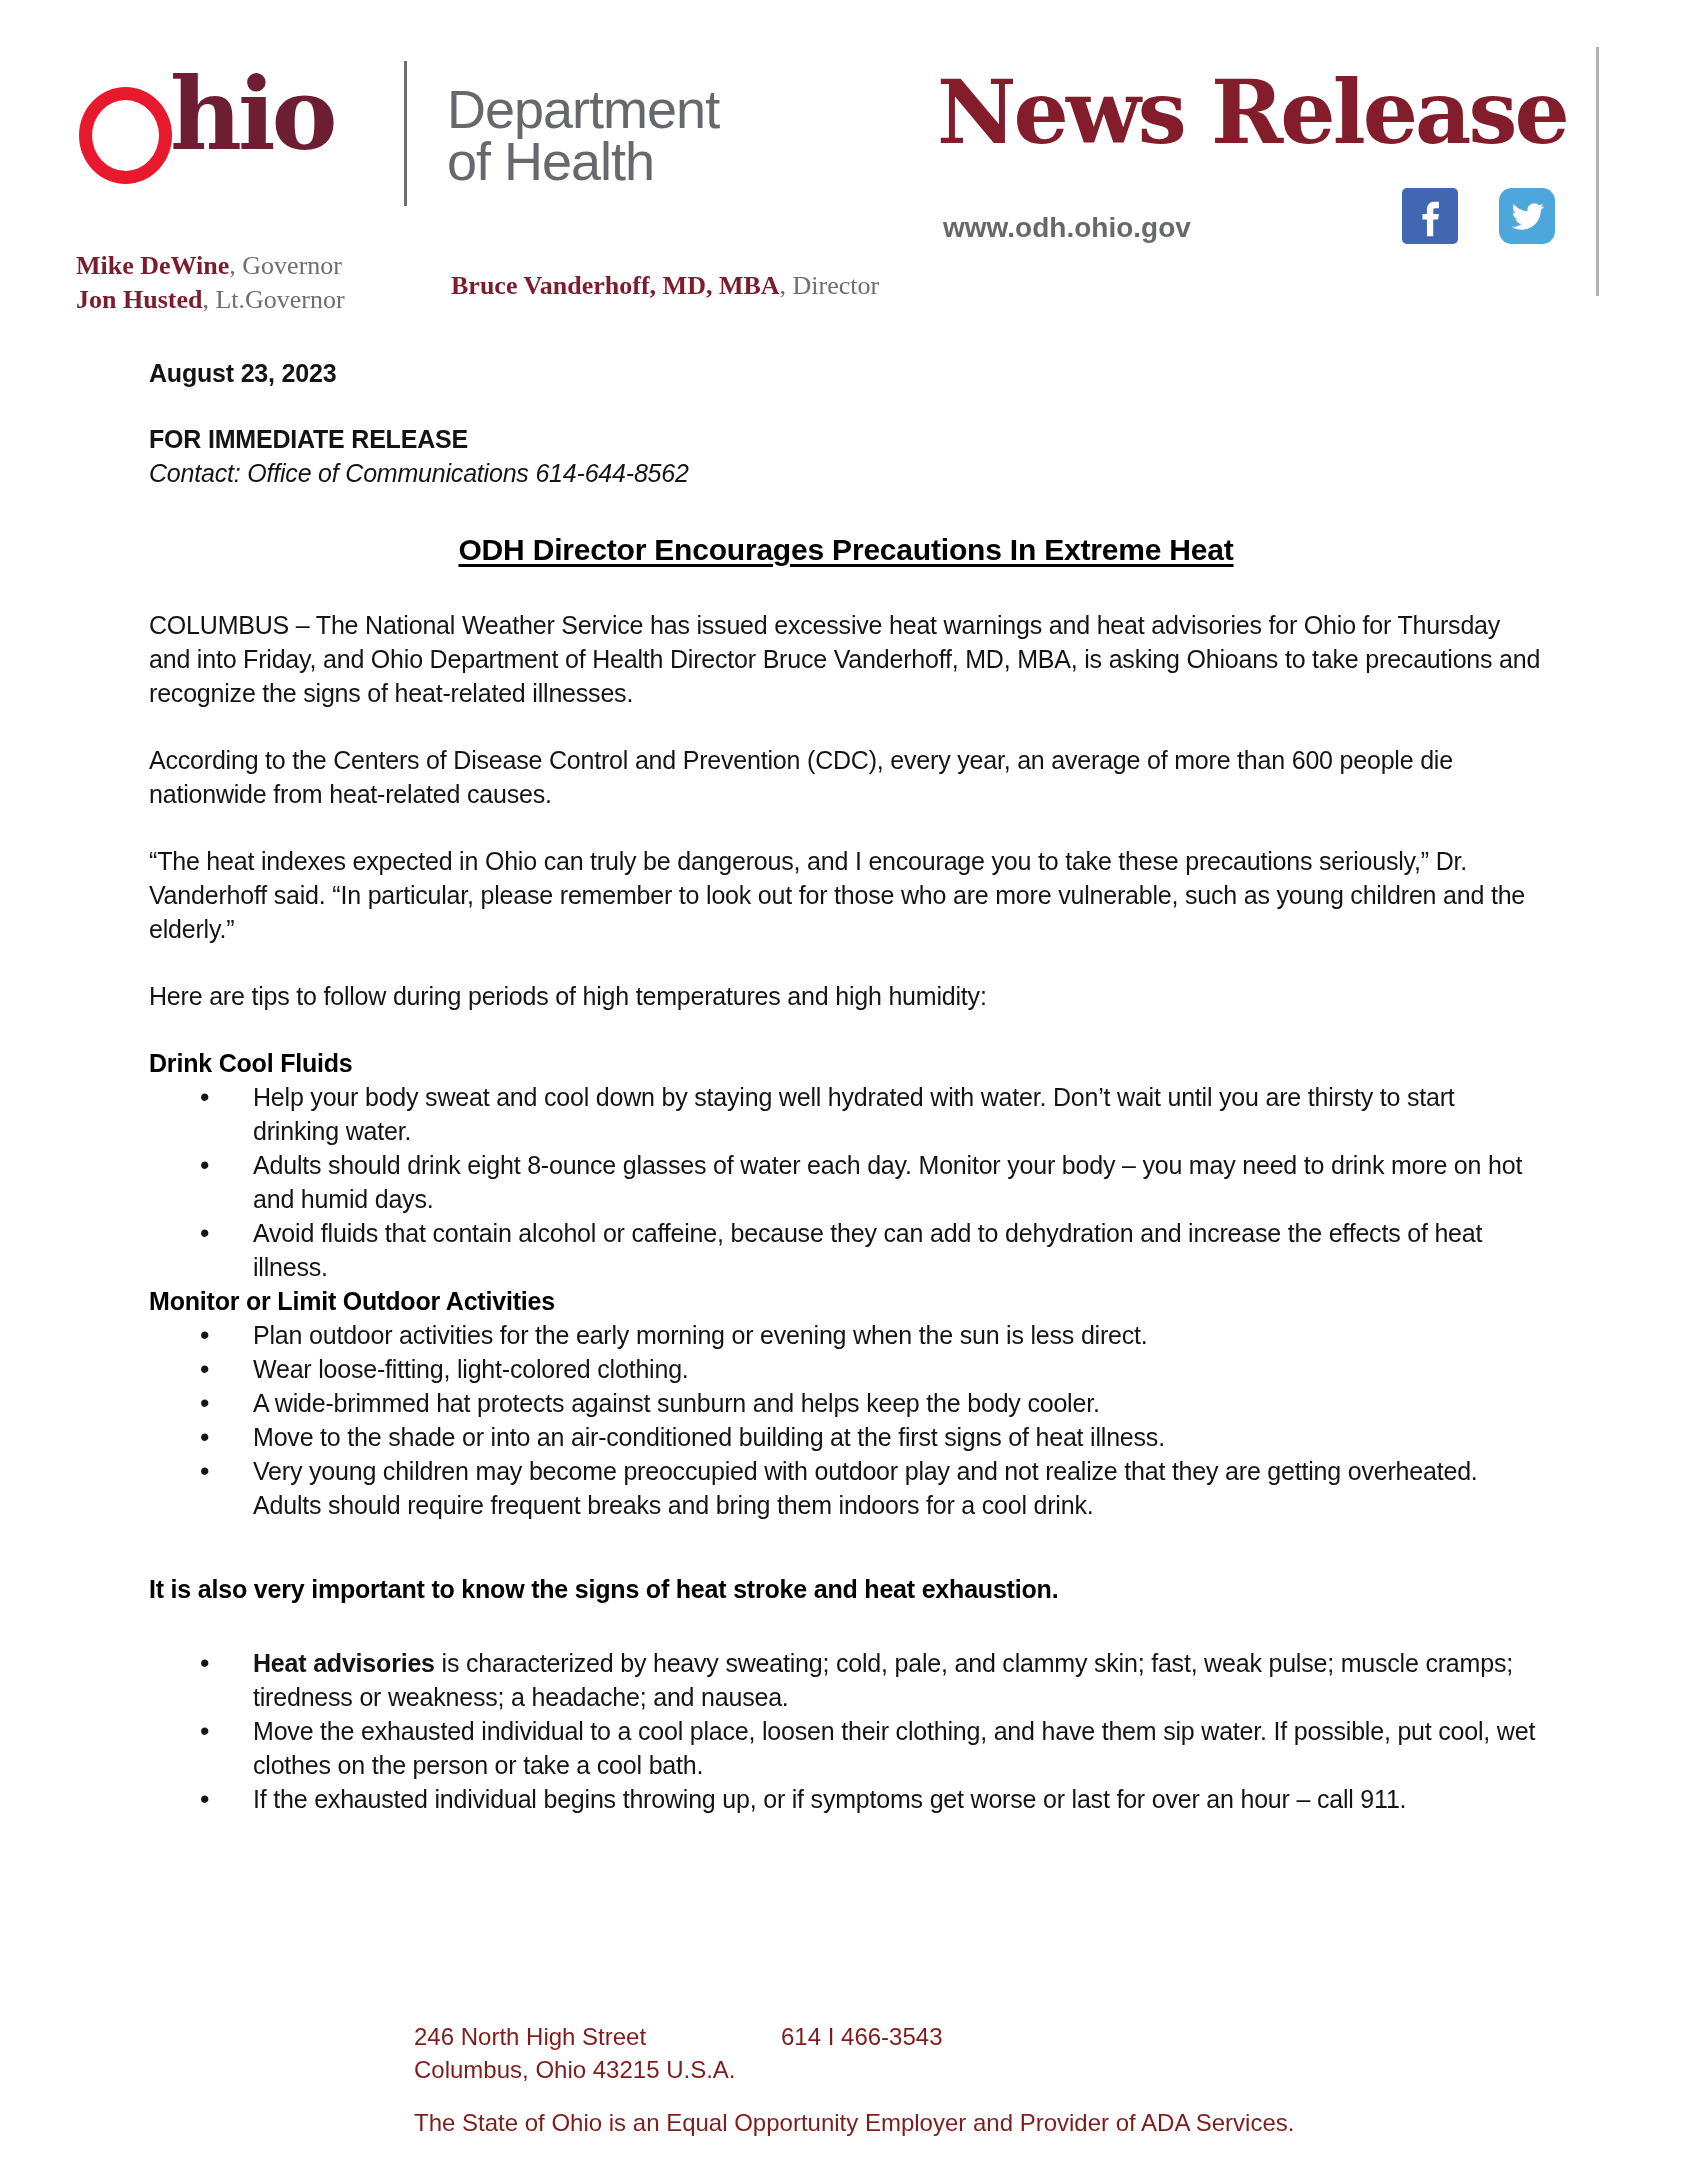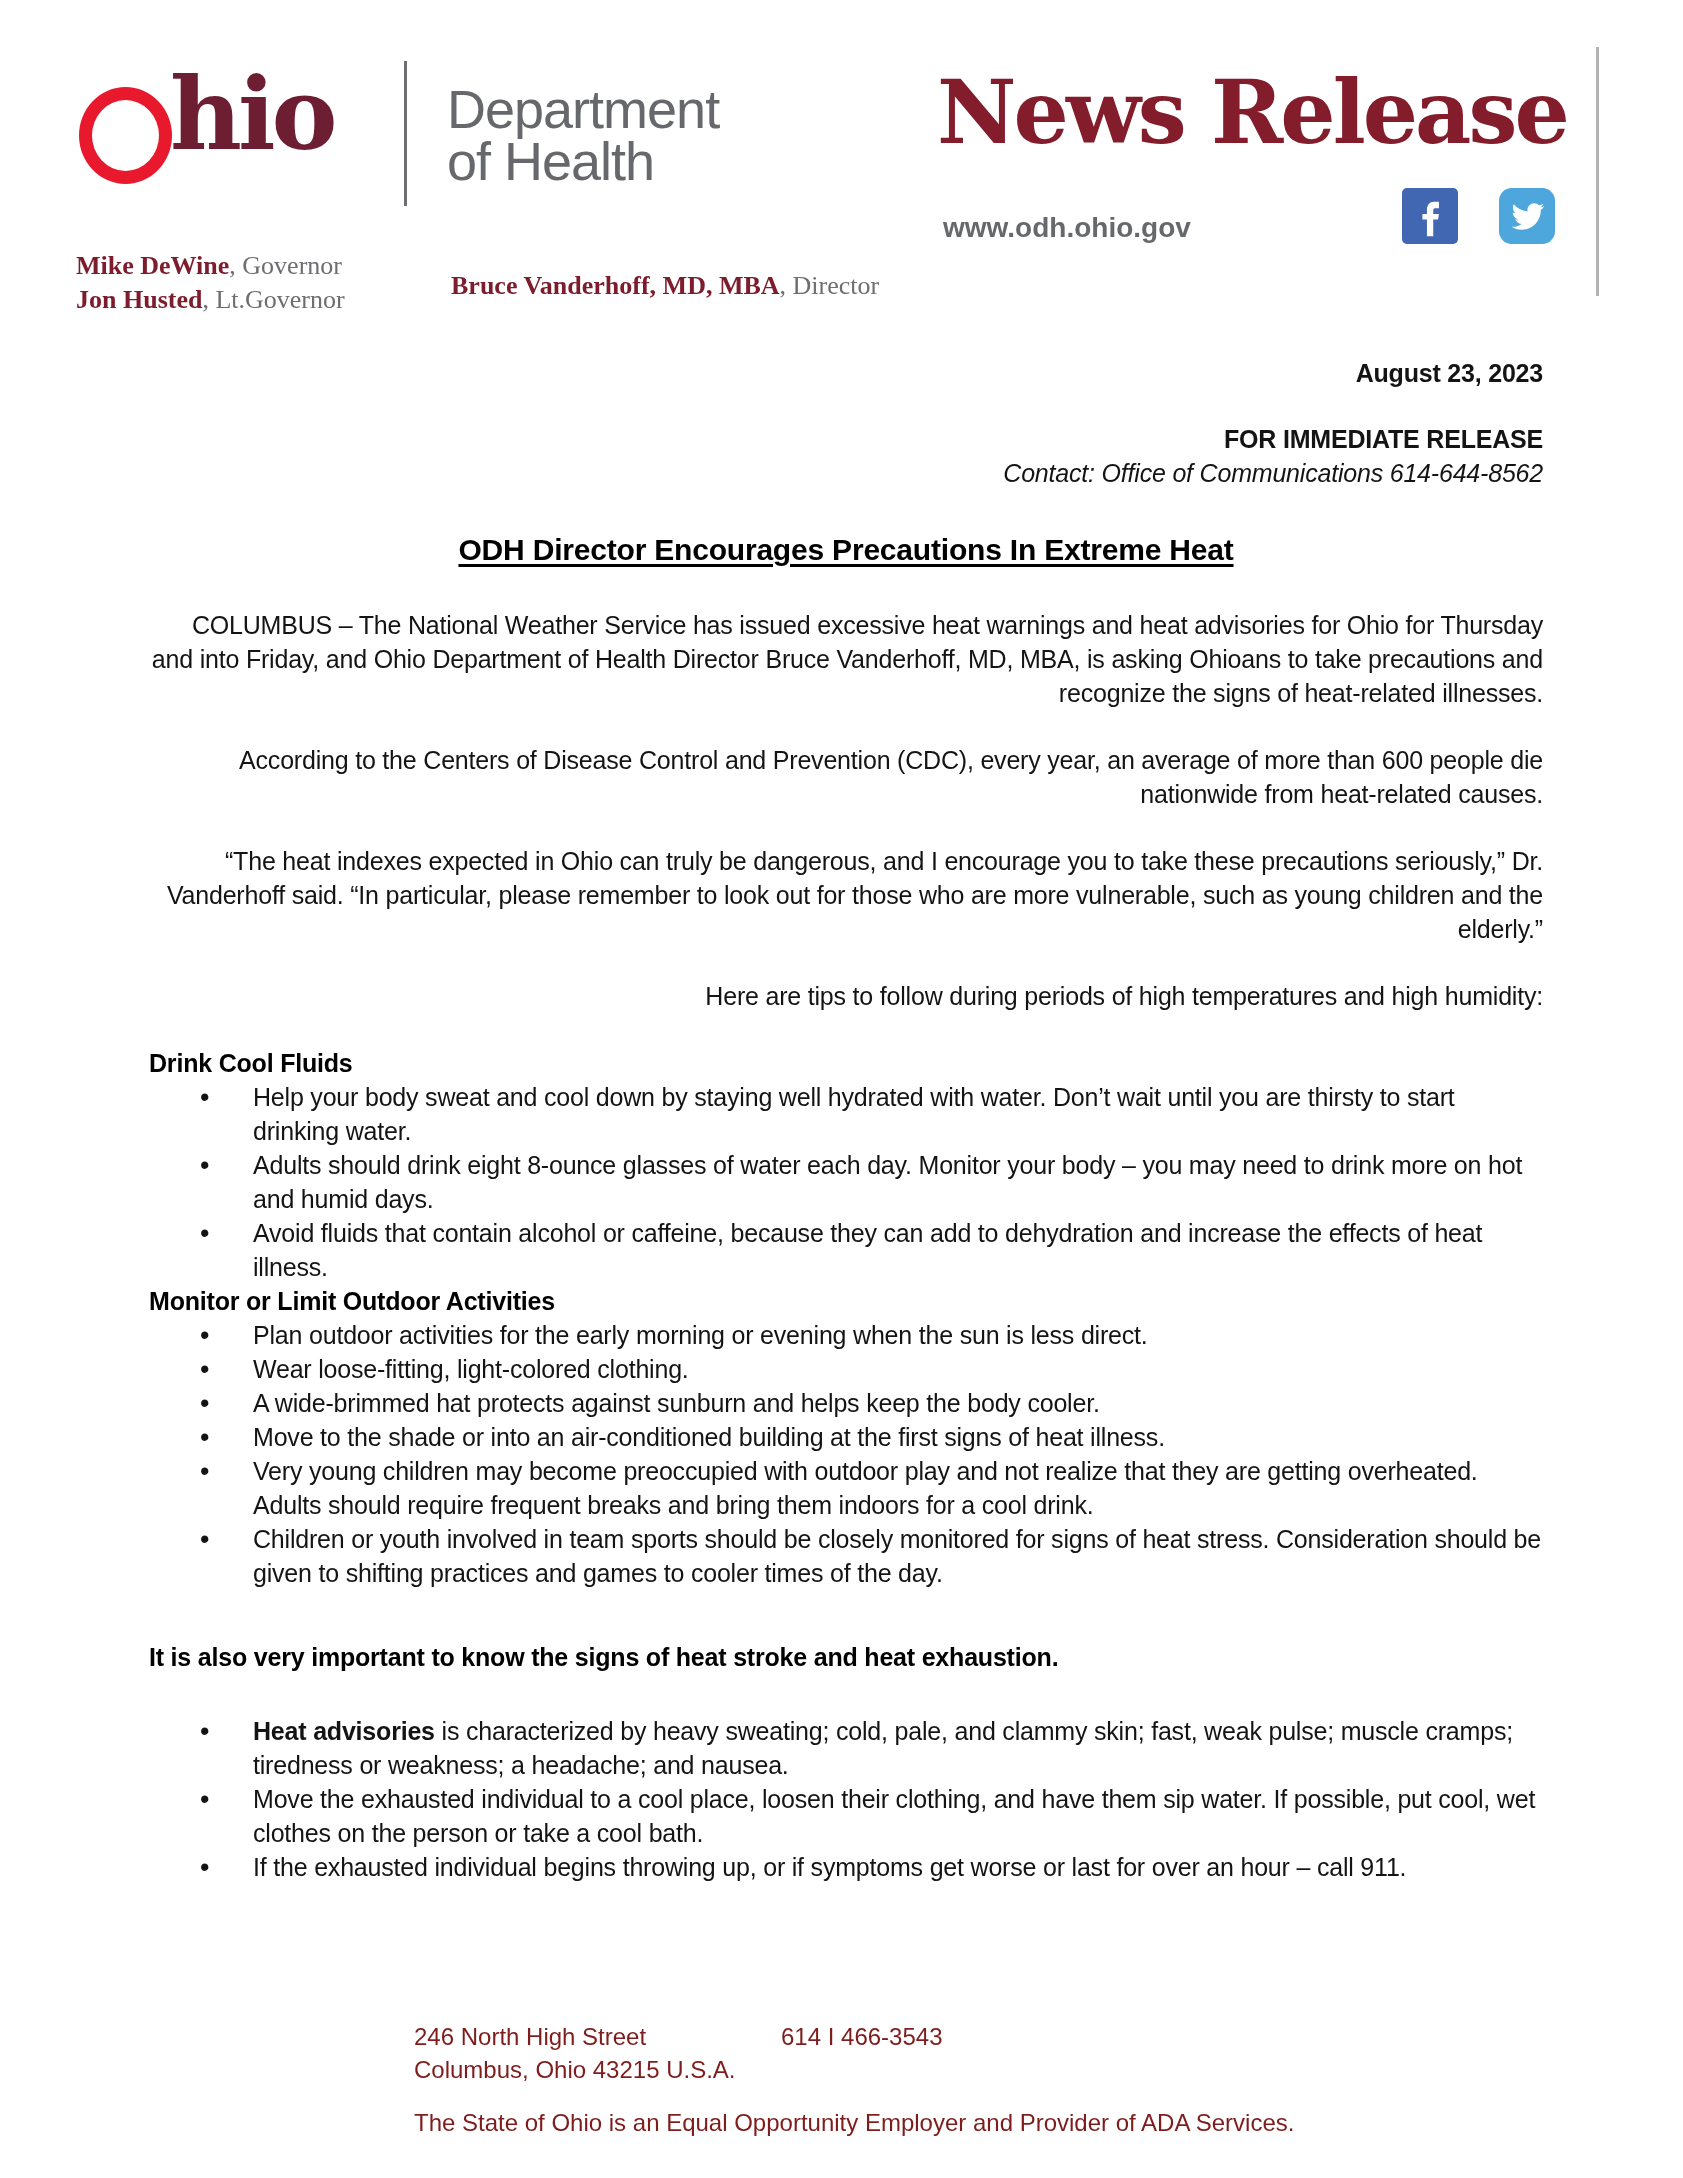--- a/index.html
+++ b/index.html
@@ -52,21 +52,21 @@
   .official .ti{color:#6d6e71;}
   .off-1{left:76px;top:249px;}
   .off-2{left:76px;top:283px;}
   .off-3{left:451px;top:249px;margin-top:20px;}
 
   
   .content{
     position:absolute;left:149px;top:356px;width:1394px;
     font-size:25px;line-height:34px;letter-spacing:-0.2px;color:#141414;
   }
-  .content p{margin:0;text-align:right;}
+  .content p{margin:0;}
   .p-date{font-weight:bold;margin:0 0 32px 0 !important;}
   .p-release{font-weight:bold;}
   .p-contact{margin:0 0 40px 0 !important;font-style:italic;}
   .art-title{
     margin:0 0 38px 0;
     text-align:center;
     font-size:30px;line-height:40px;font-weight:bold;color:#000;
     text-decoration:underline;
     text-decoration-thickness:3px;
     text-underline-offset:4px;
@@ -151,21 +151,20 @@
       <li>Avoid fluids that contain alcohol or caffeine, because they can add to dehydration and increase the effects of heat illness.</li>
     </ul>
 
     <div class="sec-h">Monitor or Limit Outdoor Activities</div>
     <ul class="blts">
       <li>Plan outdoor activities for the early morning or evening when the sun is less direct.</li>
       <li>Wear loose-fitting, light-colored clothing.</li>
       <li>A wide-brimmed hat protects against sunburn and helps keep the body cooler.</li>
       <li>Move to the shade or into an air-conditioned building at the first signs of heat illness.</li>
       <li>Very young children may become preoccupied with outdoor play and not realize that they are getting overheated. Adults should require frequent breaks and bring them indoors for a cool drink.</li>
-      <li>Children or youth involved in team sports should be closely monitored for signs of heat stress. Consideration should be given to shifting practices and games to cooler times of the day.</li>
     </ul>
 
     <div class="sec-h gap-h">It is also very important to know the signs of heat stroke and heat exhaustion.</div>
     <ul class="blts gap-ul">
       <li><span class="bold-lead">Heat advisories</span><span> is characterized by heavy sweating; cold, pale, and clammy skin; fast, weak pulse; muscle cramps; tiredness or weakness; a headache; and nausea.</span></li>
       <li>Move the exhausted individual to a cool place, loosen their clothing, and have them sip water. If possible, put cool, wet clothes on the person or take a cool bath.</li>
       <li>If the exhausted individual begins throwing up, or if symptoms get worse or last for over an hour – call 911.</li>
     </ul>
 
   </div>

